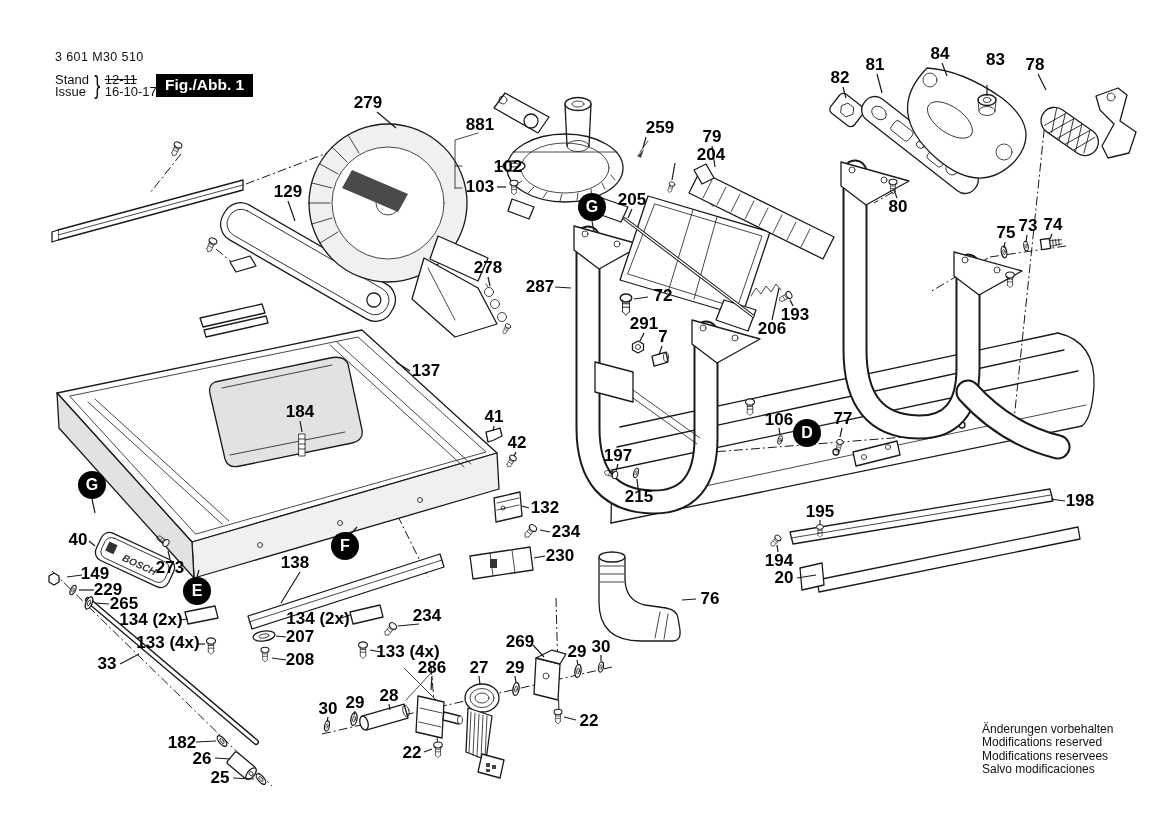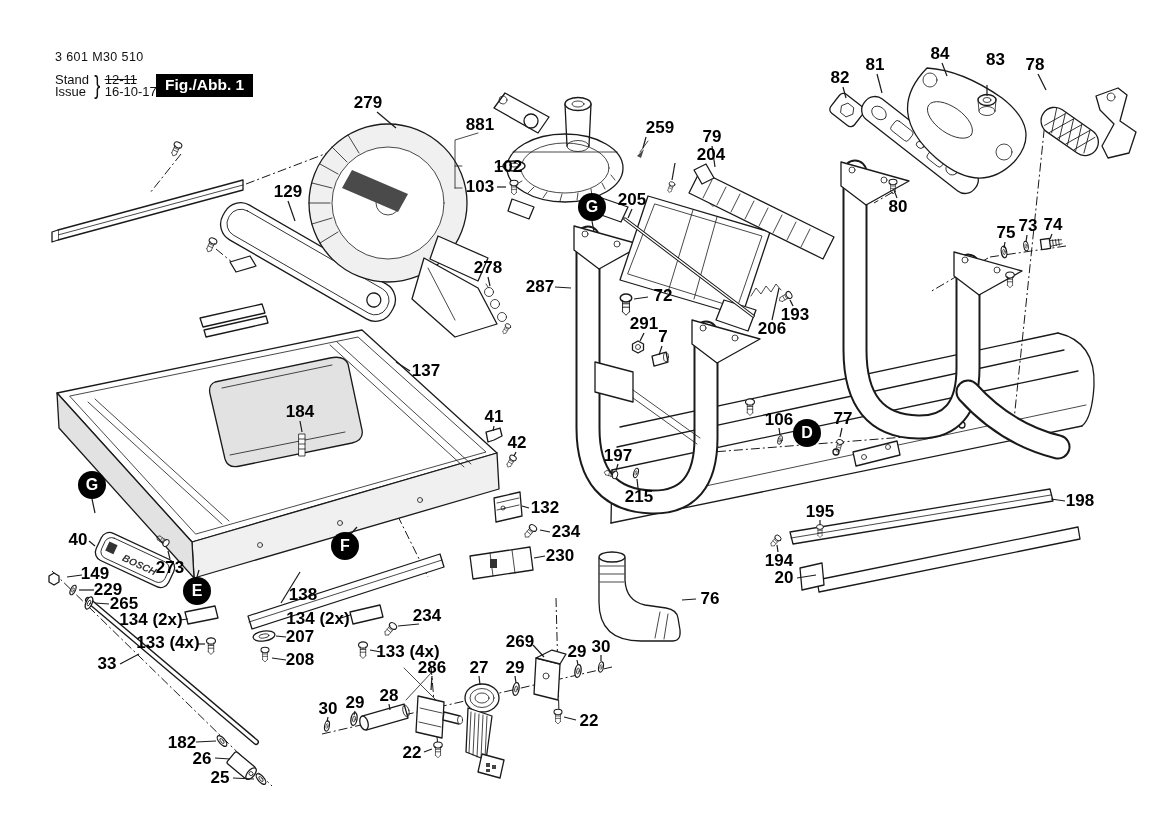--- a/index.html
+++ b/index.html
@@ -447,21 +447,21 @@
       <div class="part-label" style="left: 663px; top: 337px;">7</div>
       <div class="part-label" style="left: 795px; top: 315px;">193</div>
       <div class="part-label" style="left: 772px; top: 329px;">206</div>
       <div class="part-label" style="left: 426px; top: 371px;">137</div>
       <div class="part-label" style="left: 300px; top: 412px;">184</div>
       <div class="part-label" style="left: 494px; top: 417px;">41</div>
       <div class="part-label" style="left: 517px; top: 443px; text-align: right;">42</div>
       <div class="part-label" style="left: 545px; top: 508px;">132</div>
       <div class="part-label" style="left: 566px; top: 532px;">234</div>
       <div class="part-label" style="left: 560px; top: 556px;">230</div>
-      <div class="part-label" style="left: 303px; top: 563px; margin-top: 32px;">138</div>
+      <div class="part-label" style="left: 295px; top: 563px;">138</div>
       <div class="part-label" style="left: 78px; top: 540px;">40</div>
       <div class="part-label" style="left: 170px; top: 568px;">273</div>
       <div class="part-label" style="left: 95px; top: 574px;">149</div>
       <div class="part-label" style="left: 108px; top: 590px;">229</div>
       <div class="part-label" style="left: 124px; top: 604px;">265</div>
       <div class="part-label" style="left: 151px; top: 620px;">134 (2x)</div>
       <div class="part-label" style="left: 168px; top: 643px;">133 (4x)</div>
       <div class="part-label" style="left: 300px; top: 637px;">207</div>
       <div class="part-label" style="left: 300px; top: 660px;">208</div>
       <div class="part-label" style="left: 318px; top: 619px;">134 (2x)</div>
@@ -507,13 +507,19 @@
       </div>
       <span id="rev-brace">}</span>
       <div id="rev-values">
         <div class="strike">12-11</div>
         <div>16-10-17</div>
       </div>
     </div>
   </div>
   <div id="fig-box">Fig./Abb. 1</div>
 
+  <div id="footer">
+    <div>Änderungen vorbehalten</div>
+    <div>Modifications reserved</div>
+    <div>Modifications reservees</div>
+    <div>Salvo modificaciones</div>
+  </div>
 </div>
 
 </body></html>

